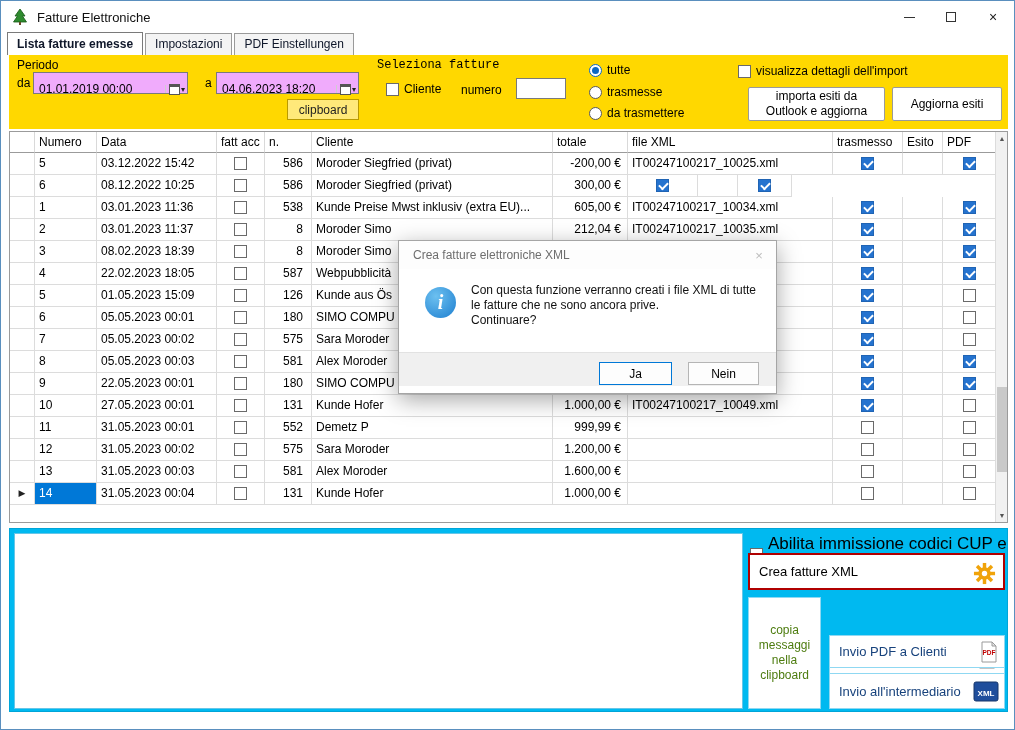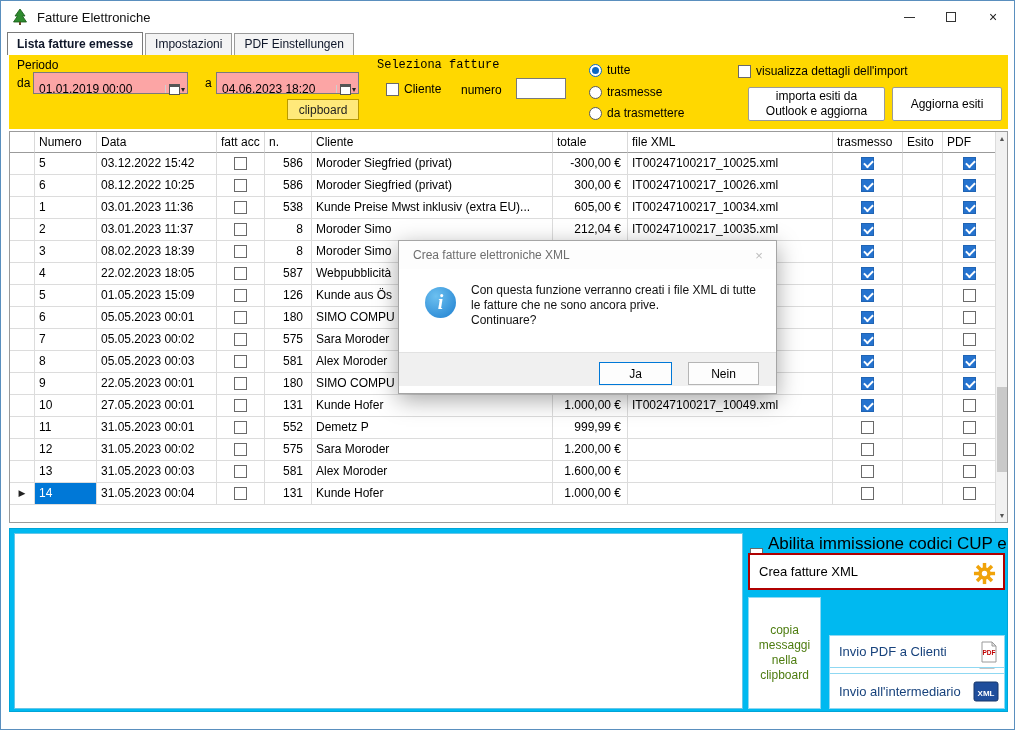--- a/index.html
+++ b/index.html
@@ -20,21 +20,21 @@
 
   
   .tabstrip { position:absolute; left:6px; top:32px; height:22px; display:flex; align-items:flex-end; }
   .tab { padding:3px 9px 4px 9px; border:1px solid #9a9a9a; border-bottom:none; background:#f4f4f4;
          font-size:12px; margin-right:2px; color:#0f172a; }
   .tab.active { background:#fff; font-weight:bold; padding-top:4px; border-color:#7a7a7a; }
 
   
   .toolbar { position:absolute; left:8px; top:54px; width:999px; height:74px; background:#ffd800; }
   .tb-label { position:absolute; font-size:12px; color:#000; }
-  .datefield { position:absolute; height:22px; background:#fca5a5; border:1px solid #7a7a7a;
+  .datefield { position:absolute; height:22px; background:#f0abfc; border:1px solid #7a7a7a;
                display:flex; align-items:center; padding:12px 2px 0 5px; font-size:12px; }
   .datefield .val { flex:1; white-space:nowrap; overflow:hidden; }
   .cal-btn { display:flex; align-items:center; gap:1px; padding-left:3px; border-left:1px solid #cfcfcf; height:100%; }
   .cal-ico { width:11px; height:11px; border:1px solid #555; border-top:3px solid #555; background:#fff; display:block; }
   .drop-arrow { font-size:8px; color:#222; }
   .btn-ricarica { position:absolute; left:278px; top:44px; width:72px; height:21px; background:#ffe97a;
                   border:1px solid #b99a00; font-size:12px; color:#222; display:flex; align-items:center; justify-content:center; }
   .cbx { width:13px; height:13px; border:1px solid #6a6a6a; background:#fff; display:inline-block; position:relative; flex:none; }
   .cbx.on { background:#2573cf; border-color:#2064b4; }
   .cbx.on::after { content:""; position:absolute; left:2px; top:2px; width:7px; height:4px;
@@ -205,41 +205,40 @@
     <div id="grid-rows">
         <div class="grow">
           <div class="gc c-ind"></div>
           <div class="gc c-numero">5</div>
           <div class="gc c-data">03.12.2022 15:42</div>
           <div class="gc c-fattacc cbcell">
             <span class="cbx"></span>
           </div>
           <div class="gc c-n">586</div>
           <div class="gc c-cliente">Moroder Siegfried (privat)</div>
-          <div class="gc c-totale">-300,00 €</div>
+          <div class="gc c-totale">-200,00 €</div>
           <div class="gc c-xml">IT00247100217_10025.xml</div>
           <div class="gc c-trasmesso cbcell">
             <span class="cbx on"></span>
           </div>
           <div class="gc c-esito"></div>
           <div class="gc c-pdf cbcell">
             <span class="cbx on"></span>
           </div>
         </div>
         <div class="grow">
           <div class="gc c-ind"></div>
           <div class="gc c-numero">6</div>
           <div class="gc c-data">08.12.2022 10:25</div>
           <div class="gc c-fattacc cbcell">
             <span class="cbx"></span>
           </div>
           <div class="gc c-n">586</div>
           <div class="gc c-cliente">Moroder Siegfried (privat)</div>
           <div class="gc c-totale">300,00 €</div>
-          <div class="gc c-xml">IT00247100217_10026.xml</div>
           <div class="gc c-trasmesso cbcell">
             <span class="cbx on"></span>
           </div>
           <div class="gc c-esito"></div>
           <div class="gc c-pdf cbcell">
             <span class="cbx on"></span>
           </div>
         </div>
         <div class="grow">
           <div class="gc c-ind"></div>

